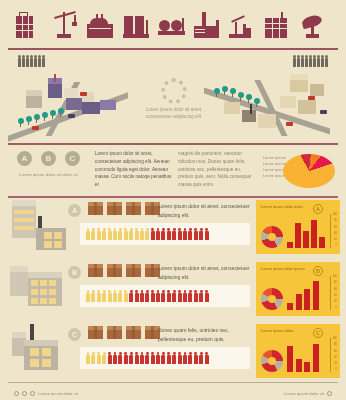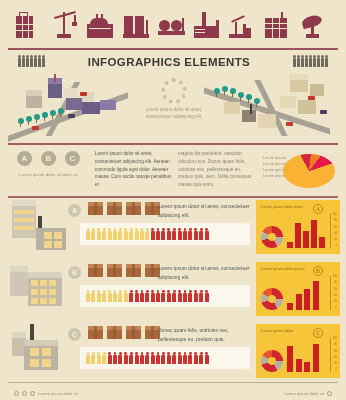--- a/index.html
+++ b/index.html
@@ -220,21 +220,20 @@
   <div class="titleband">
     <div class="people-mini">
       <span class="pm"></span>
         <span class="pm"></span>
         <span class="pm"></span>
         <span class="pm"></span>
       <span class="pm"></span>
         <span class="pm"></span>
         <span class="pm"></span>
     </div>
-    <div class="title">INFOGRAPHICS ELEMENTS</div>
     <div class="people-mini">
       <span class="pm"></span>
         <span class="pm"></span>
         <span class="pm"></span>
         <span class="pm"></span>
         <span class="pm"></span>
       <span class="pm"></span>
         <span class="pm"></span>
         <span class="pm"></span>
         <span class="pm"></span>

